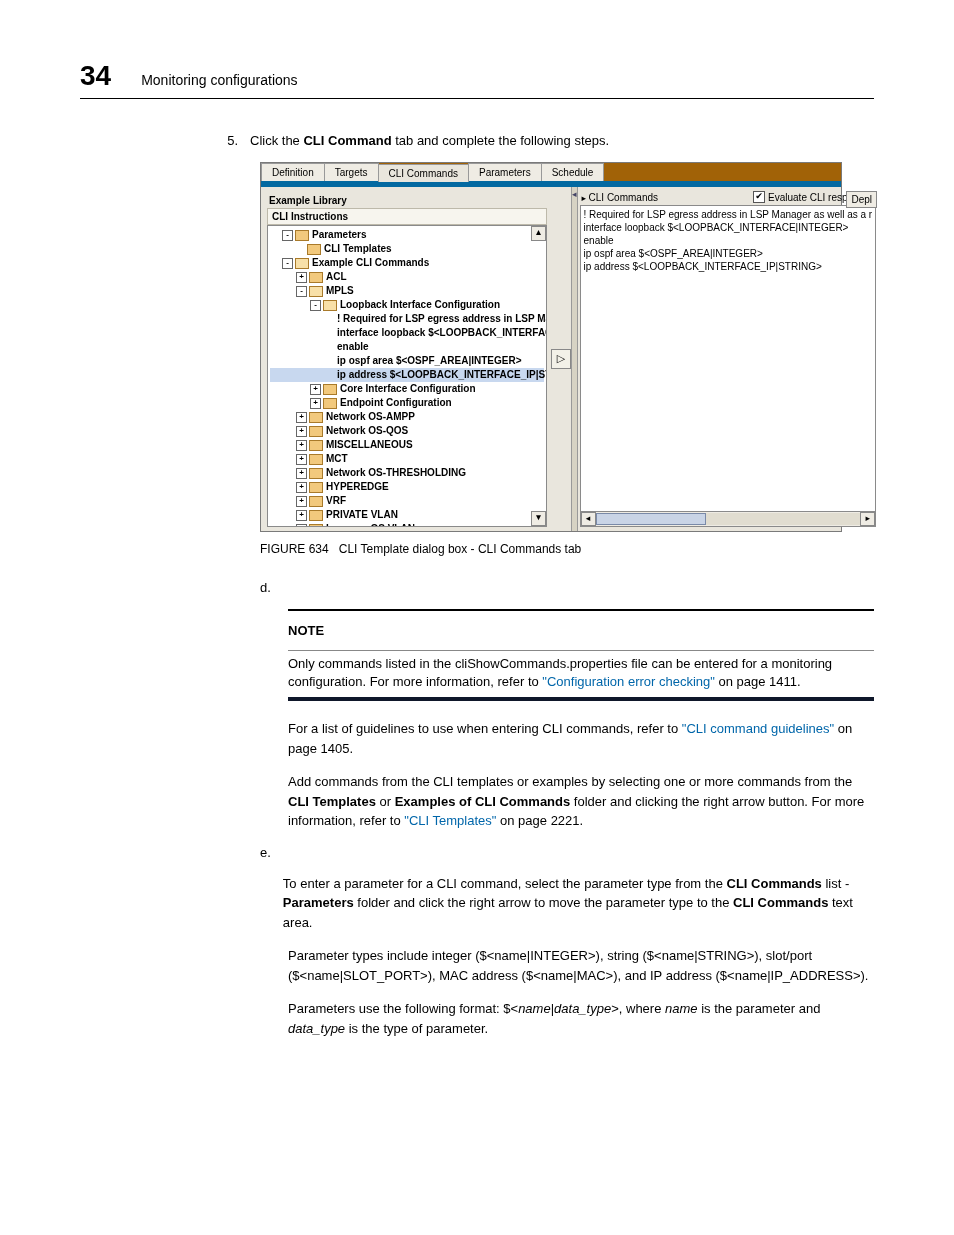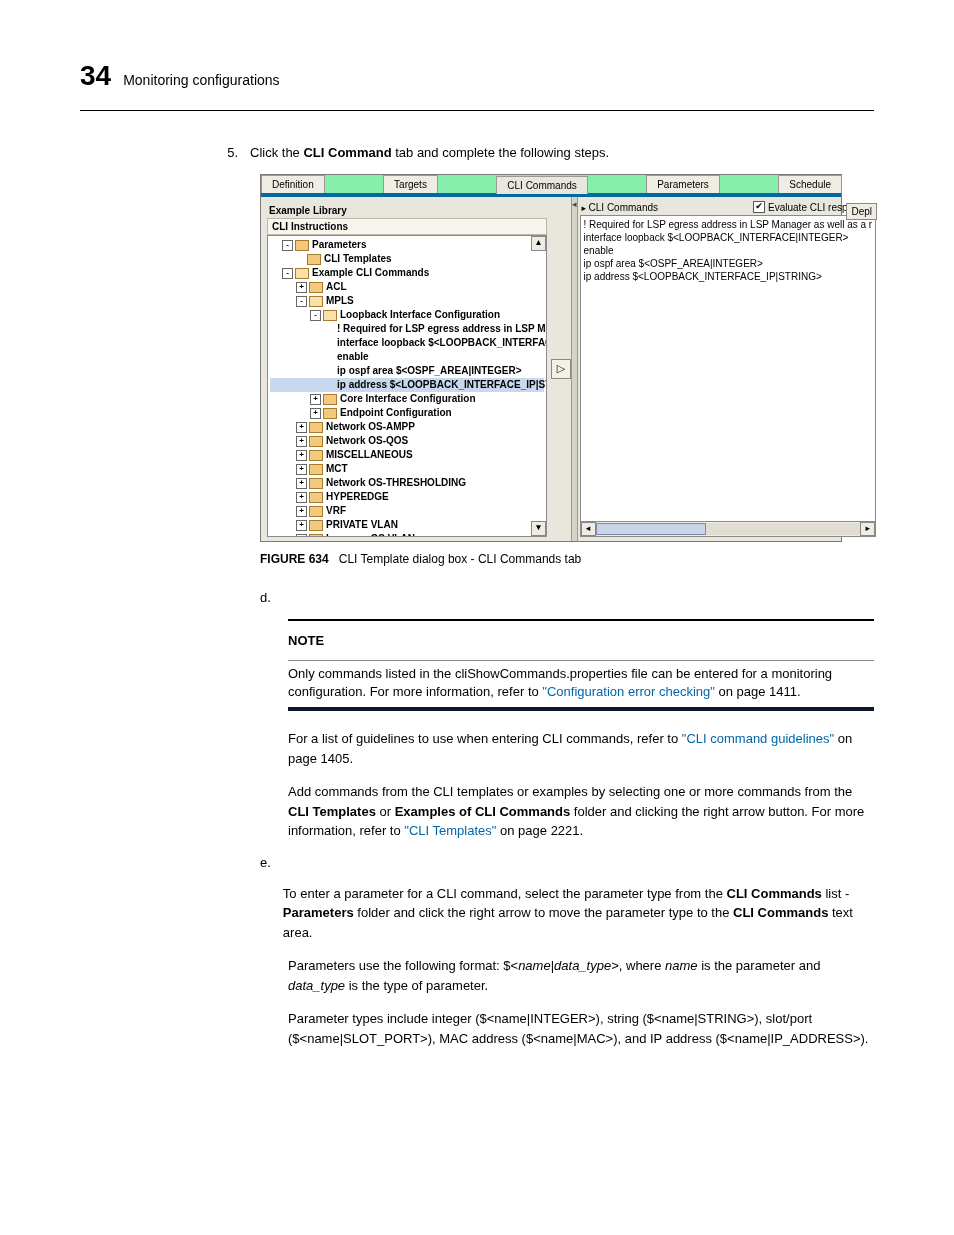--- a/index.html
+++ b/index.html
@@ -9,23 +9,23 @@
     margin: 0;
     background: #fff;
     width: 954px;
   }
   .page {
     padding: 60px 80px 60px 80px;
   }
   .header {
     display: flex;
     align-items: baseline;
-    gap: 12px;
+    gap: 30px;
     border-bottom: 1px solid #000;
-    padding-bottom: 18px;
+    padding-bottom: 6px;
     margin-bottom: 34px;
   }
   .chapnum {
     font-size: 28px;
     font-weight: bold;
   }
   .section-title {
     font-size: 14px;
   }
   .step-row {
@@ -38,21 +38,21 @@
   .figure-wrap {
     margin-left: 180px;
     margin-bottom: 10px;
   }
   .figure-caption {
     margin-left: 180px;
     font-size: 12px;
     margin-top: 8px;
     margin-bottom: 24px;
   }
-  .figure-caption .fc-label { font-weight: bold; }
+  .figure-caption .fc-label { font-weight: normal; }
   .sub-row {
     display: flex;
     gap: 12px;
     margin-left: 180px;
     margin-bottom: 14px;
   }
   .sub-letter { width: 16px; }
   .note-block {
     margin-left: 208px;
     margin-bottom: 18px;
@@ -84,23 +84,22 @@
     border: 1px solid #7a7a7a;
     background: #e9e6dd;
     font-family: Tahoma, sans-serif;
     font-size: 10px;
     color: #000;
     width: 580px;
     position: relative;
   }
   .tabs {
     display: flex;
-    background: #86efac;
-    border-bottom: 4px solid #0369a1;
-    justify-content: space-between;
+    background: #a16207;
+    border-bottom: 6px solid #0369a1;
   }
   .tab {
     padding: 3px 10px;
     border: 1px solid #999;
     border-bottom: none;
     background: #efece4;
     margin-right: -1px;
     font-size: 10px;
   }
   .tab.active { background: #e9e6dd; position: relative; top: 1px; }
@@ -336,19 +335,19 @@
     <span>Add commands from the CLI templates or examples by selecting one or more commands from the </span><strong>CLI Templates</strong><span> or </span><strong>Examples of CLI Commands</strong><span> folder and clicking the right arrow button. For more information, refer to </span><a class="link">"CLI Templates"</a><span> on page 2221.</span>
   </div>
 
   <div class="sub-row">
     <div class="sub-letter">e.</div>
     <div style="line-height:1.5;margin-top:29px;">
       <span>To enter a parameter for a CLI command, select the parameter type from the </span><strong>CLI Commands</strong><span> list - </span><strong>Parameters</strong><span> folder and click the right arrow to move the parameter type to the </span><strong>CLI Commands</strong><span> text area.</span>
     </div>
   </div>
 
+  <div class="para">Parameter types include integer ($&lt;name|INTEGER&gt;), string ($&lt;name|STRING&gt;), slot/port ($&lt;name|SLOT_PORT&gt;), MAC address ($&lt;name|MAC&gt;), and IP address ($&lt;name|IP_ADDRESS&gt;).</div>
+
   <div class="para">
     <span>Parameters use the following format: $&lt;</span><em>name</em><span>|</span><em>data_type</em><span>&gt;, where </span><em>name</em><span> is the parameter and </span><em>data_type</em><span> is the type of parameter.</span>
   </div>
 
-  <div class="para">Parameter types include integer ($&lt;name|INTEGER&gt;), string ($&lt;name|STRING&gt;), slot/port ($&lt;name|SLOT_PORT&gt;), MAC address ($&lt;name|MAC&gt;), and IP address ($&lt;name|IP_ADDRESS&gt;).</div>
-
 </div>
 
 </body></html>

